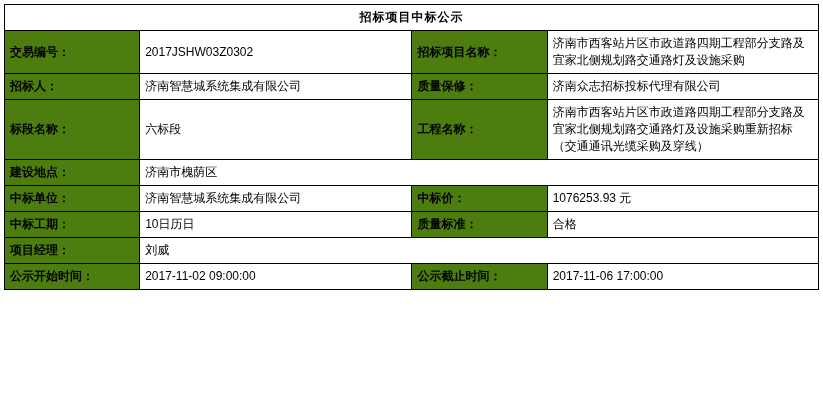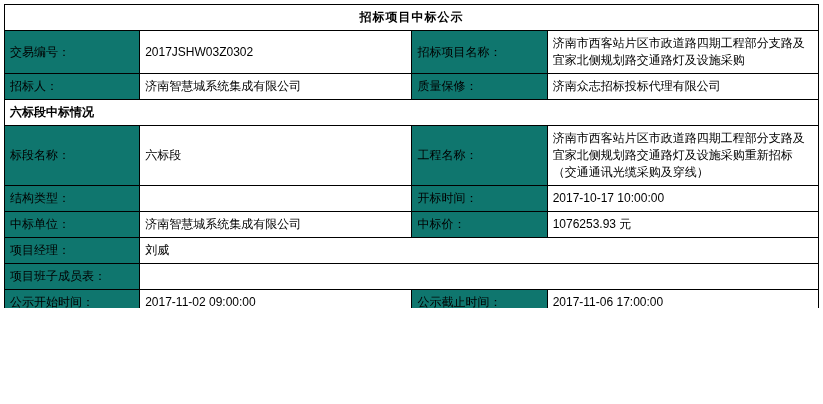--- a/index.html
+++ b/index.html
@@ -35,22 +35,22 @@
     word-break: break-all;
   }
   .title-cell {
     text-align: center;
     font-weight: bold;
     font-size: 13px;
     padding: 6px 5px;
     letter-spacing: 1px;
   }
   .label {
-    font-weight: normal;
-    background: #0f766e;
+    font-weight: bold;
+    background: #4d7c0f;
   }
   .section {
     font-weight: bold;
   }
   .value {
     font-weight: normal;
   }
   .c1 { width: 135px; }
   .c2 { width: 272px; }
   .c3 { width: 135px; }
@@ -79,58 +79,55 @@
         <td class="value" rowspan="1">济南市西客站片区市政道路四期工程部分支路及宜家北侧规划路交通路灯及设施采购</td>
       </tr>
 
       <tr>
         <td class="label">招标人：</td>
         <td class="value">济南智慧城系统集成有限公司</td>
         <td class="label">质量保修：</td>
         <td class="value">济南众志招标投标代理有限公司</td>
       </tr>
 
-      <tr>
-        <td class="section" colspan="4">六标段中标情况</td>
-      </tr>
 
       <tr>
         <td class="label">标段名称：</td>
         <td class="value">六标段</td>
         <td class="label">工程名称：</td>
         <td class="value">济南市西客站片区市政道路四期工程部分支路及宜家北侧规划路交通路灯及设施采购重新招标（交通通讯光缆采购及穿线）</td>
       </tr>
 
+      <tr>
+        <td class="label">建设地点：</td>
+        <td class="value" colspan="3">济南市槐荫区</td>
+      </tr>
 
 
 
-      <tr>
-        <td class="label">结构类型：</td>
-        <td class="value"></td>
-        <td class="label">开标时间：</td>
-        <td class="value">2017-10-17 10:00:00</td>
-      </tr>
 
       <tr>
         <td class="label">中标单位：</td>
         <td class="value">济南智慧城系统集成有限公司</td>
         <td class="label">中标价：</td>
         <td class="value">1076253.93 元</td>
       </tr>
 
+      <tr>
+        <td class="label">中标工期：</td>
+        <td class="value">10日历日</td>
+        <td class="label">质量标准：</td>
+        <td class="value">合格</td>
+      </tr>
 
       <tr>
         <td class="label">项目经理：</td>
         <td class="value" colspan="3">刘威</td>
       </tr>
 
-      <tr>
-        <td class="label">项目班子成员表：</td>
-        <td class="value" colspan="3"></td>
-      </tr>
 
       <tr>
         <td class="label">公示开始时间：</td>
         <td class="value">2017-11-02 09:00:00</td>
         <td class="label">公示截止时间：</td>
         <td class="value">2017-11-06 17:00:00</td>
       </tr>
 
     </tbody>
   </table>

